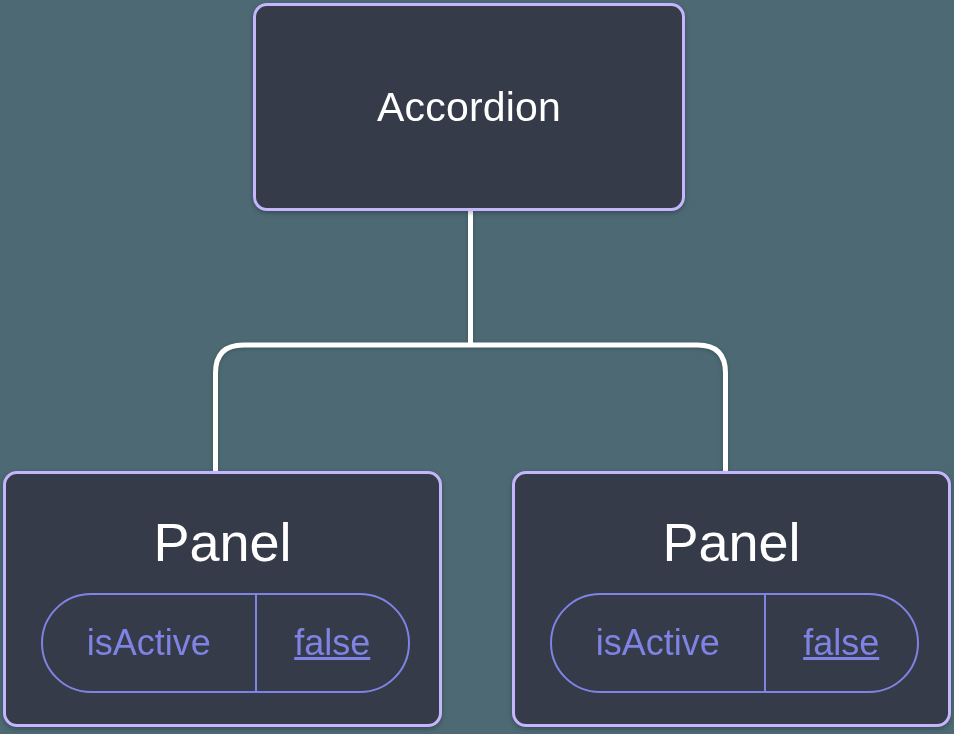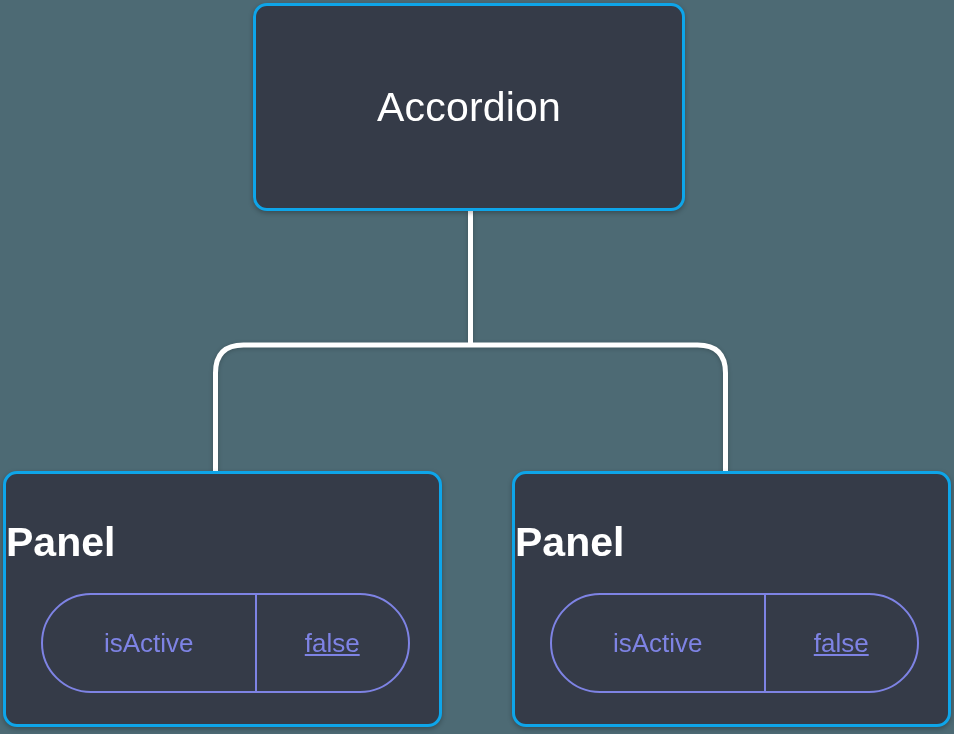--- a/index.html
+++ b/index.html
@@ -22,21 +22,21 @@
     filter: drop-shadow(0 1px 2px rgba(0,0,0,0.22));
   }
   .connectors path {
     fill: none;
     stroke-width: 5;
     stroke-linecap: butt;
   }
   .node {
     position: absolute;
     background: #353B48;
-    border: 3px solid #0ea5e9;
+    border: 3px solid #c4b5fd;
     border-radius: 14px;
     box-sizing: border-box;
     box-shadow: 0 2px 5px rgba(0,0,0,0.28);
   }
   .root-node {
     left: 253px; top: 3px;
     width: 432px; height: 208px;
     display: flex;
     align-items: center;
     justify-content: center;
@@ -51,34 +51,35 @@
     top: 471px;
     width: 439px; height: 256px;
   }
   .panel-left  { left: 3px; }
   .panel-right { left: 512px; }
   .panel-title {
     position: absolute;
     top: 36px; left: 0;
     width: 100%; height: 64px;
     line-height: 64px;
+    text-align: center;
     color: #FFFFFF;
-    font-size: 41px;
-    font-weight: 700;
+    font-size: 54px;
+    font-weight: 400;
   }
   .state-pill {
     position: absolute;
     left: 35px; top: 119px;
     width: 369px; height: 100px;
     box-sizing: border-box;
     border: 2.5px solid #7E83E4;
     border-radius: 50px;
     display: flex;
     color: #7E83E4;
-    font-size: 26px;
+    font-size: 36px;
     background: transparent;
   }
   .state-name {
     width: 211.5px;
     border-right: 2.5px solid #7E83E4;
     display: flex;
     align-items: center;
     justify-content: center;
   }
   .state-value {

